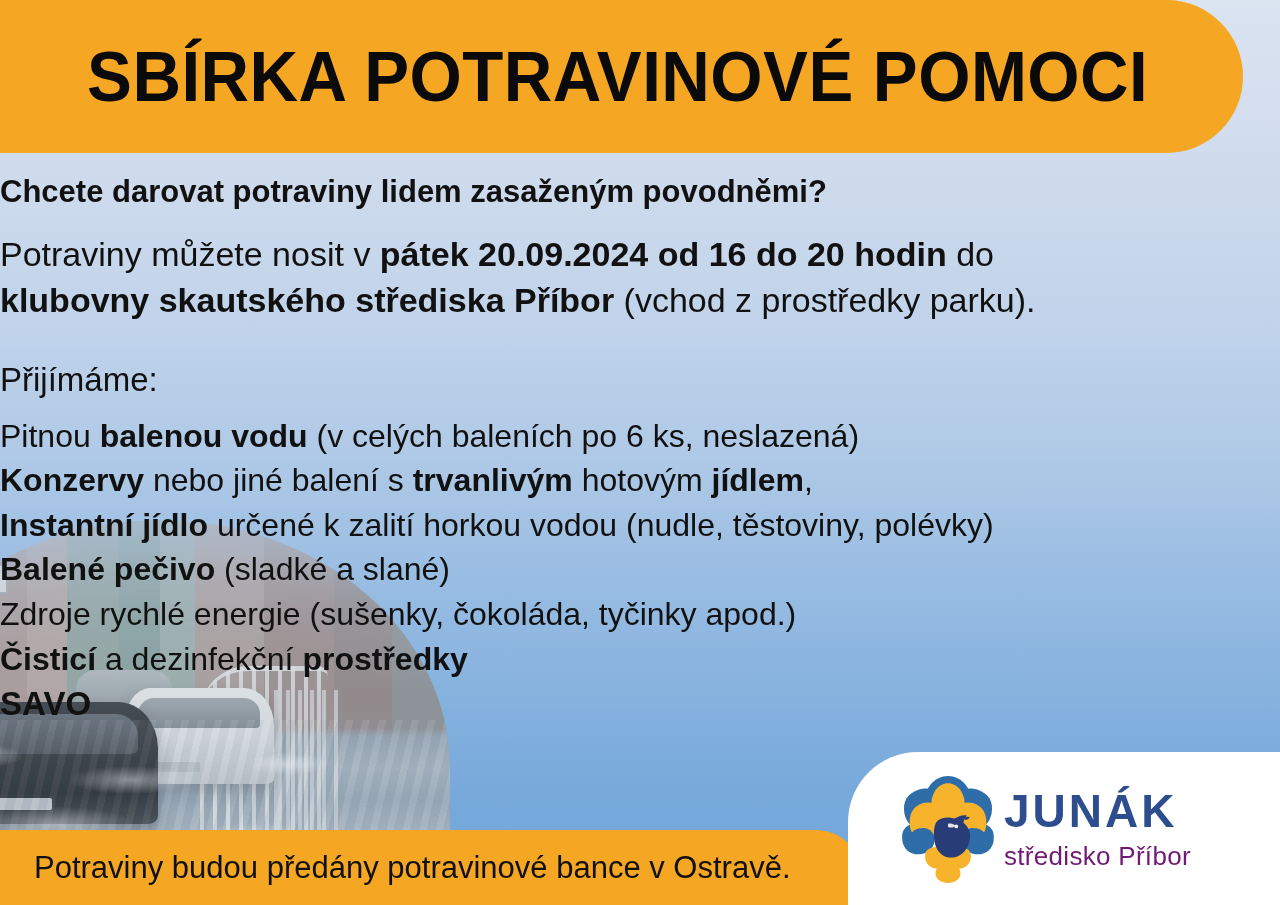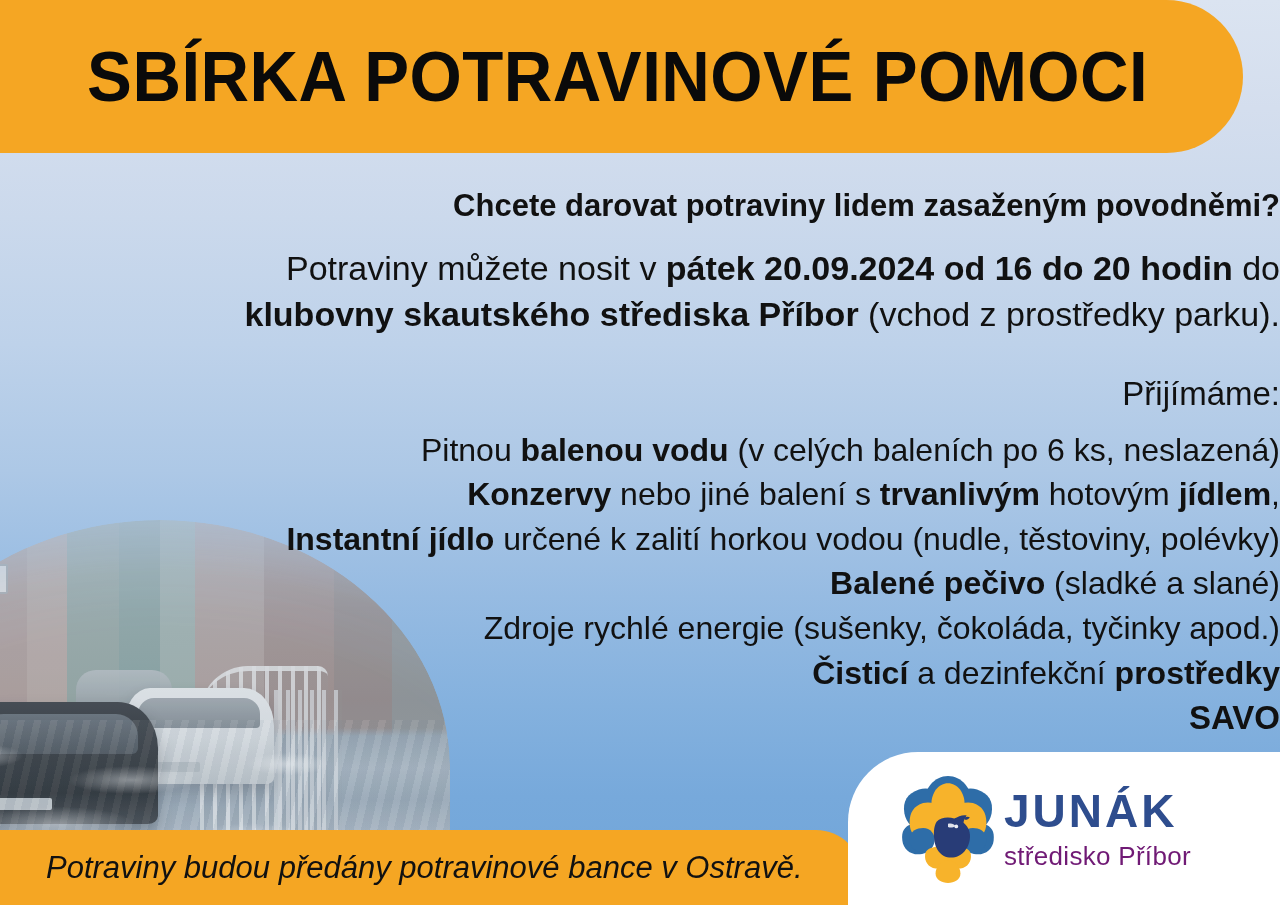--- a/index.html
+++ b/index.html
@@ -169,41 +169,41 @@
     letter-spacing: 0.5px;
     color: #0a0a0a;
     white-space: nowrap;
     transform: scaleX(0.96);
     margin-left: -8px;
   }
 
   
   .body-text {
     position: absolute;
-    left: 0; right: 0; top: 170px;
+    left: 0; right: 0; top: 156px;
     z-index: 4;
-    text-align: right;
+    text-align: left;
     color: #111111;
   }
   .line {
     font-size: 32px;
     line-height: 1.30;
     font-weight: normal;
     white-space: nowrap;
   }
   .line b { font-weight: bold; }
   .q {
     font-size: 31px;
     font-weight: bold;
     margin-top: 16px;
     margin-bottom: 6px;
   }
   .block-when { margin-top: 20px; }
   .block-when .line { font-size: 34px; line-height: 1.33; }
-  .accept-head { margin-top: 36px; font-size: 33px; padding-left: 40px; }
+  .accept-head { margin-top: 36px; font-size: 33px; }
   .items { margin-top: 14px; }
   .items .line { margin-top: 3px; }
   .savo { font-weight: bold; font-size: 33px; margin-top: 6px; }
 
   
   .logo-panel {
     position: absolute;
     left: 848px;
     top: 752px;
     width: 432px;
@@ -242,23 +242,22 @@
     height: 75px;
     background: #f5a623;
     border-radius: 0 46px 0 0;
     z-index: 6;
     display: flex;
     align-items: center;
   }
   .footer-bar .footer-text {
     font-size: 31px;
     color: #111111;
-    margin-left: 46px;
+    margin-left: 34px;
     white-space: nowrap;
-    font-style: italic;
   }
 </style>
 </head>
 <body>
 
 <div id="poster">
 
   <div class="photo-wrap">
     <div class="photo">
       <div class="sign"></div>

